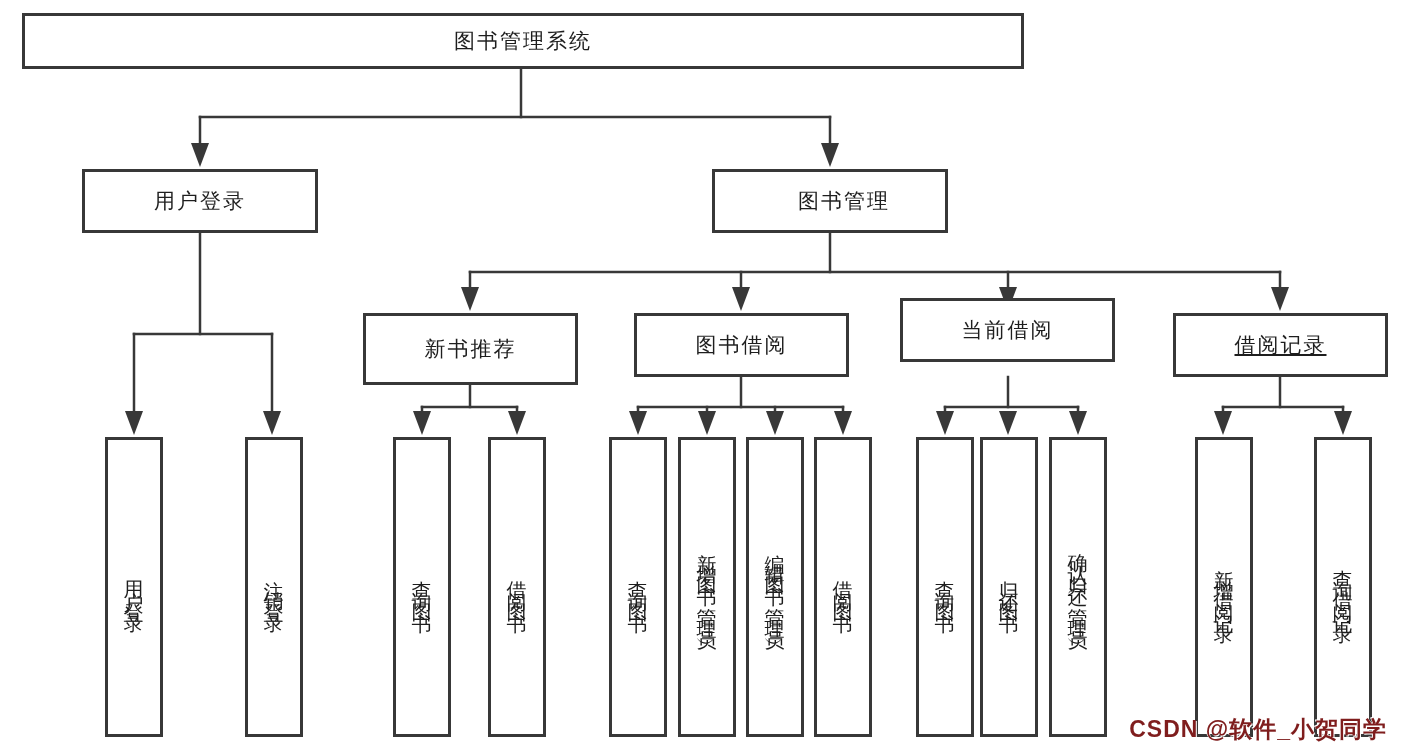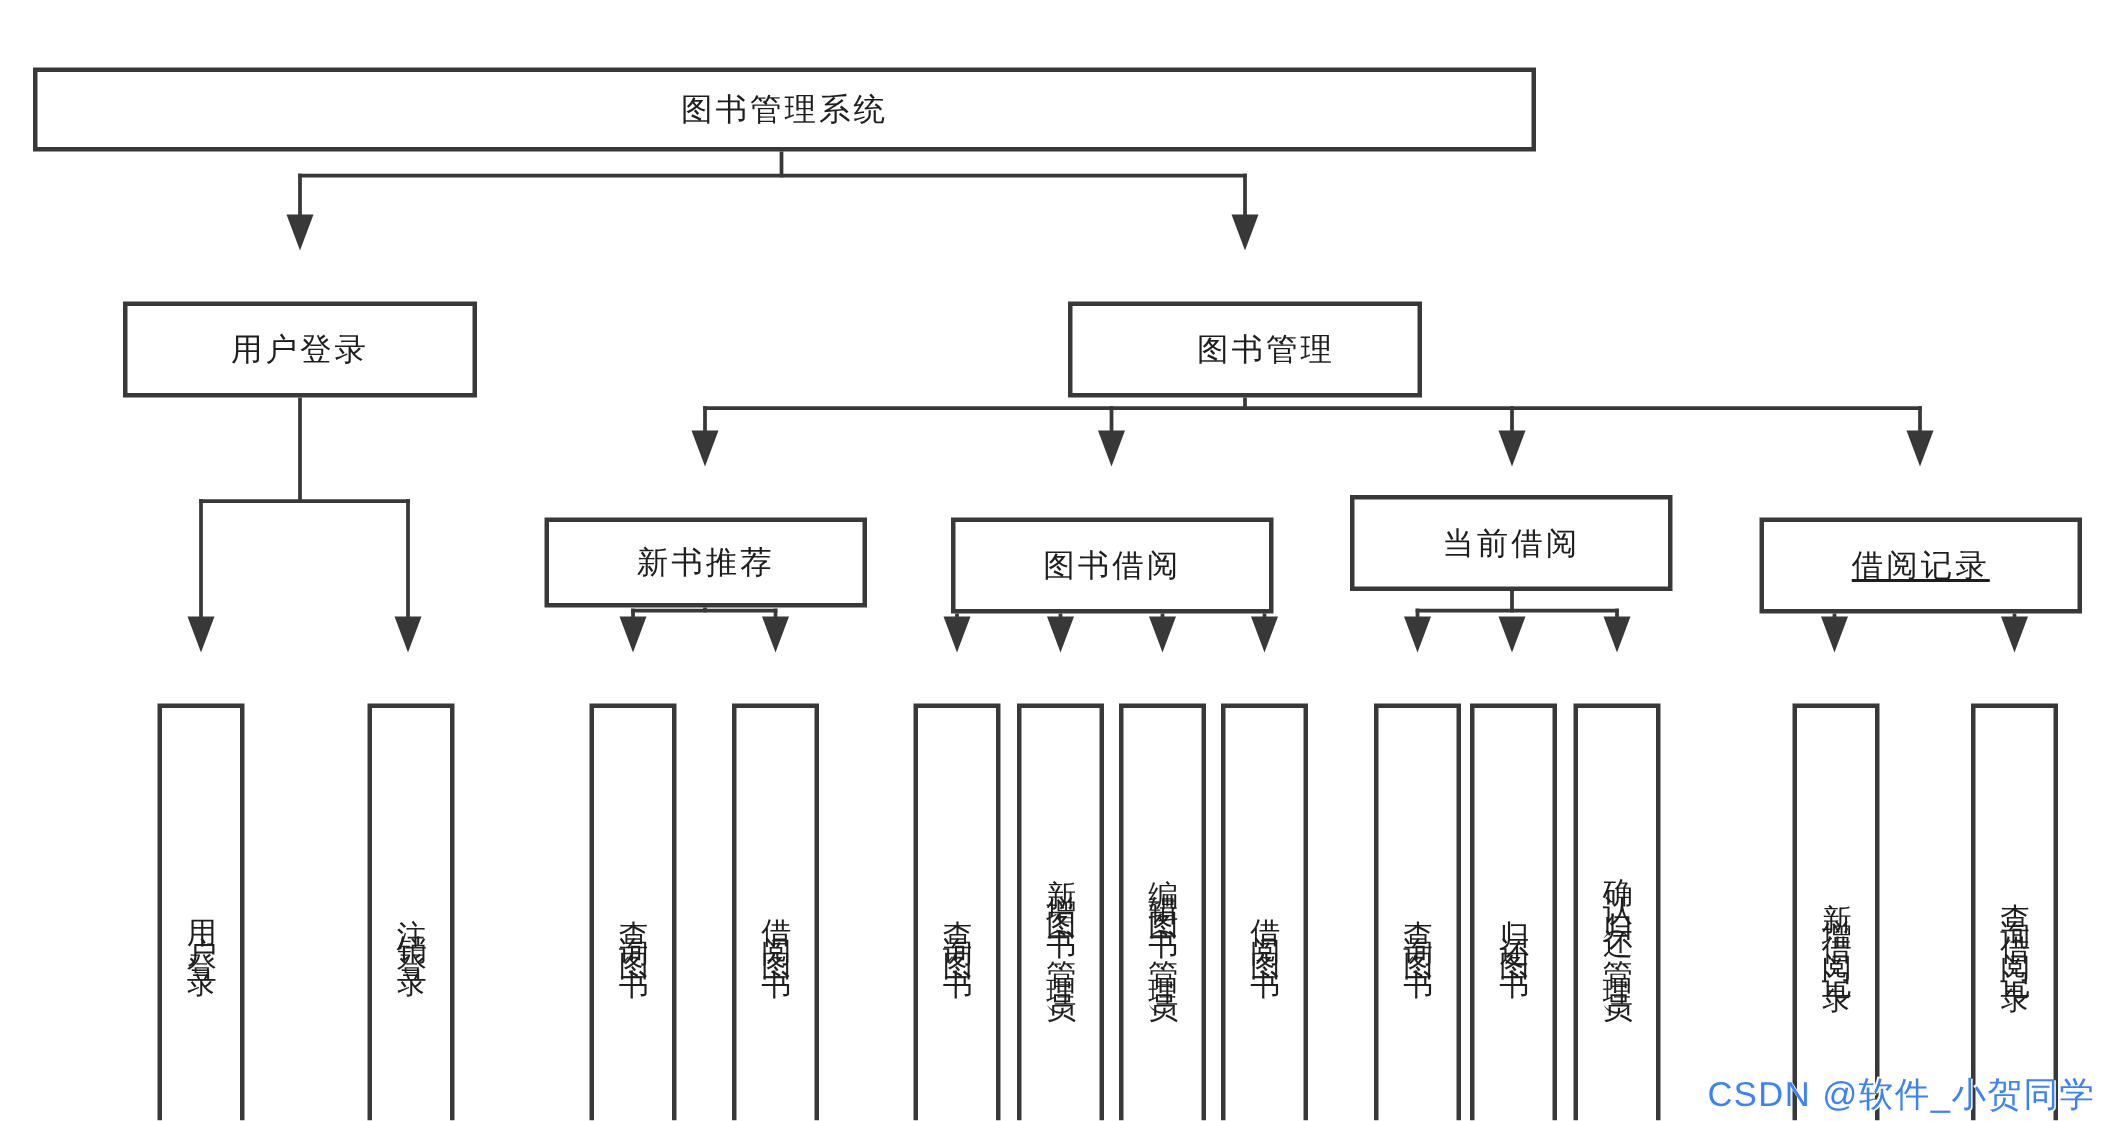--- a/index.html
+++ b/index.html
@@ -27,66 +27,66 @@
     background: #ffffff;
     border: 3px solid #383838;
     display: flex;
     align-items: center;
     justify-content: center;
     color: #1e1e1e;
     font-size: 21px;
     letter-spacing: 2px;
     z-index: 1;
     white-space: nowrap;
-    margin-top: 32px;
   }
   .leaf {
     top: 437px;
     width: 58px;
     height: 300px;
   }
   .vtext {
     writing-mode: vertical-rl;
     text-orientation: mixed;
     letter-spacing: 11px;
     font-size: 20px;
     line-height: 1;
     white-space: nowrap;
   }
   
   #b-root  { left: 22px;  top: 13px;  width: 1002px; height: 56px; }
   #b-login { left: 82px;  top: 169px; width: 236px;  height: 64px; }
   #b-mgmt  { left: 712px; top: 169px; width: 236px;  height: 64px; padding-left: 28px; }
-  #b-l3-0  { left: 363px; top: 313px; width: 215px;  height: 60px; text-align: center; }
+  #b-l3-0  { left: 363px; top: 313px; width: 215px;  height: 72px; text-align: center; }
   #b-l3-1  { left: 634px; top: 313px; width: 215px;  height: 64px; }
   #b-l3-2  { left: 900px; top: 298px; width: 215px;  height: 64px; }
   #b-l3-3  { left: 1173px;top: 313px; width: 215px;  height: 64px; text-decoration: underline; }
   
   #f-0  { left: 105px; }
   #f-1  { left: 245px; }
   #f-2  { left: 393px; }
   #f-3  { left: 488px; }
   #f-4  { left: 609px; }
   #f-5  { left: 678px; }
   #f-6  { left: 746px; }
   #f-7  { left: 814px; }
   #f-8  { left: 916px; }
   #f-9  { left: 980px; }
   #f-10 { left: 1049px; }
   #f-11 { left: 1195px; }
   #f-12 { left: 1314px; }
   #watermark {
     position: absolute;
-    right: 8px;
+    right: 18px;
     bottom: 2px;
     font-size: 23px;
-    color: #3b82f6;
+    color: #7f1d1d;
     letter-spacing: 1px;
     z-index: 2;
     text-shadow: 1px 1px 0 #ffffff, -1px -1px 0 #ffffff;
+    font-weight: bold;
   }
 </style>
 </head>
 <body>
 
 <div id="stage">
 
   <svg id="connectors" width="1405" height="747" viewBox="0 0 1405 747">
     <g stroke="#383838" stroke-width="2.5" stroke-linecap="square" fill="none">
 

